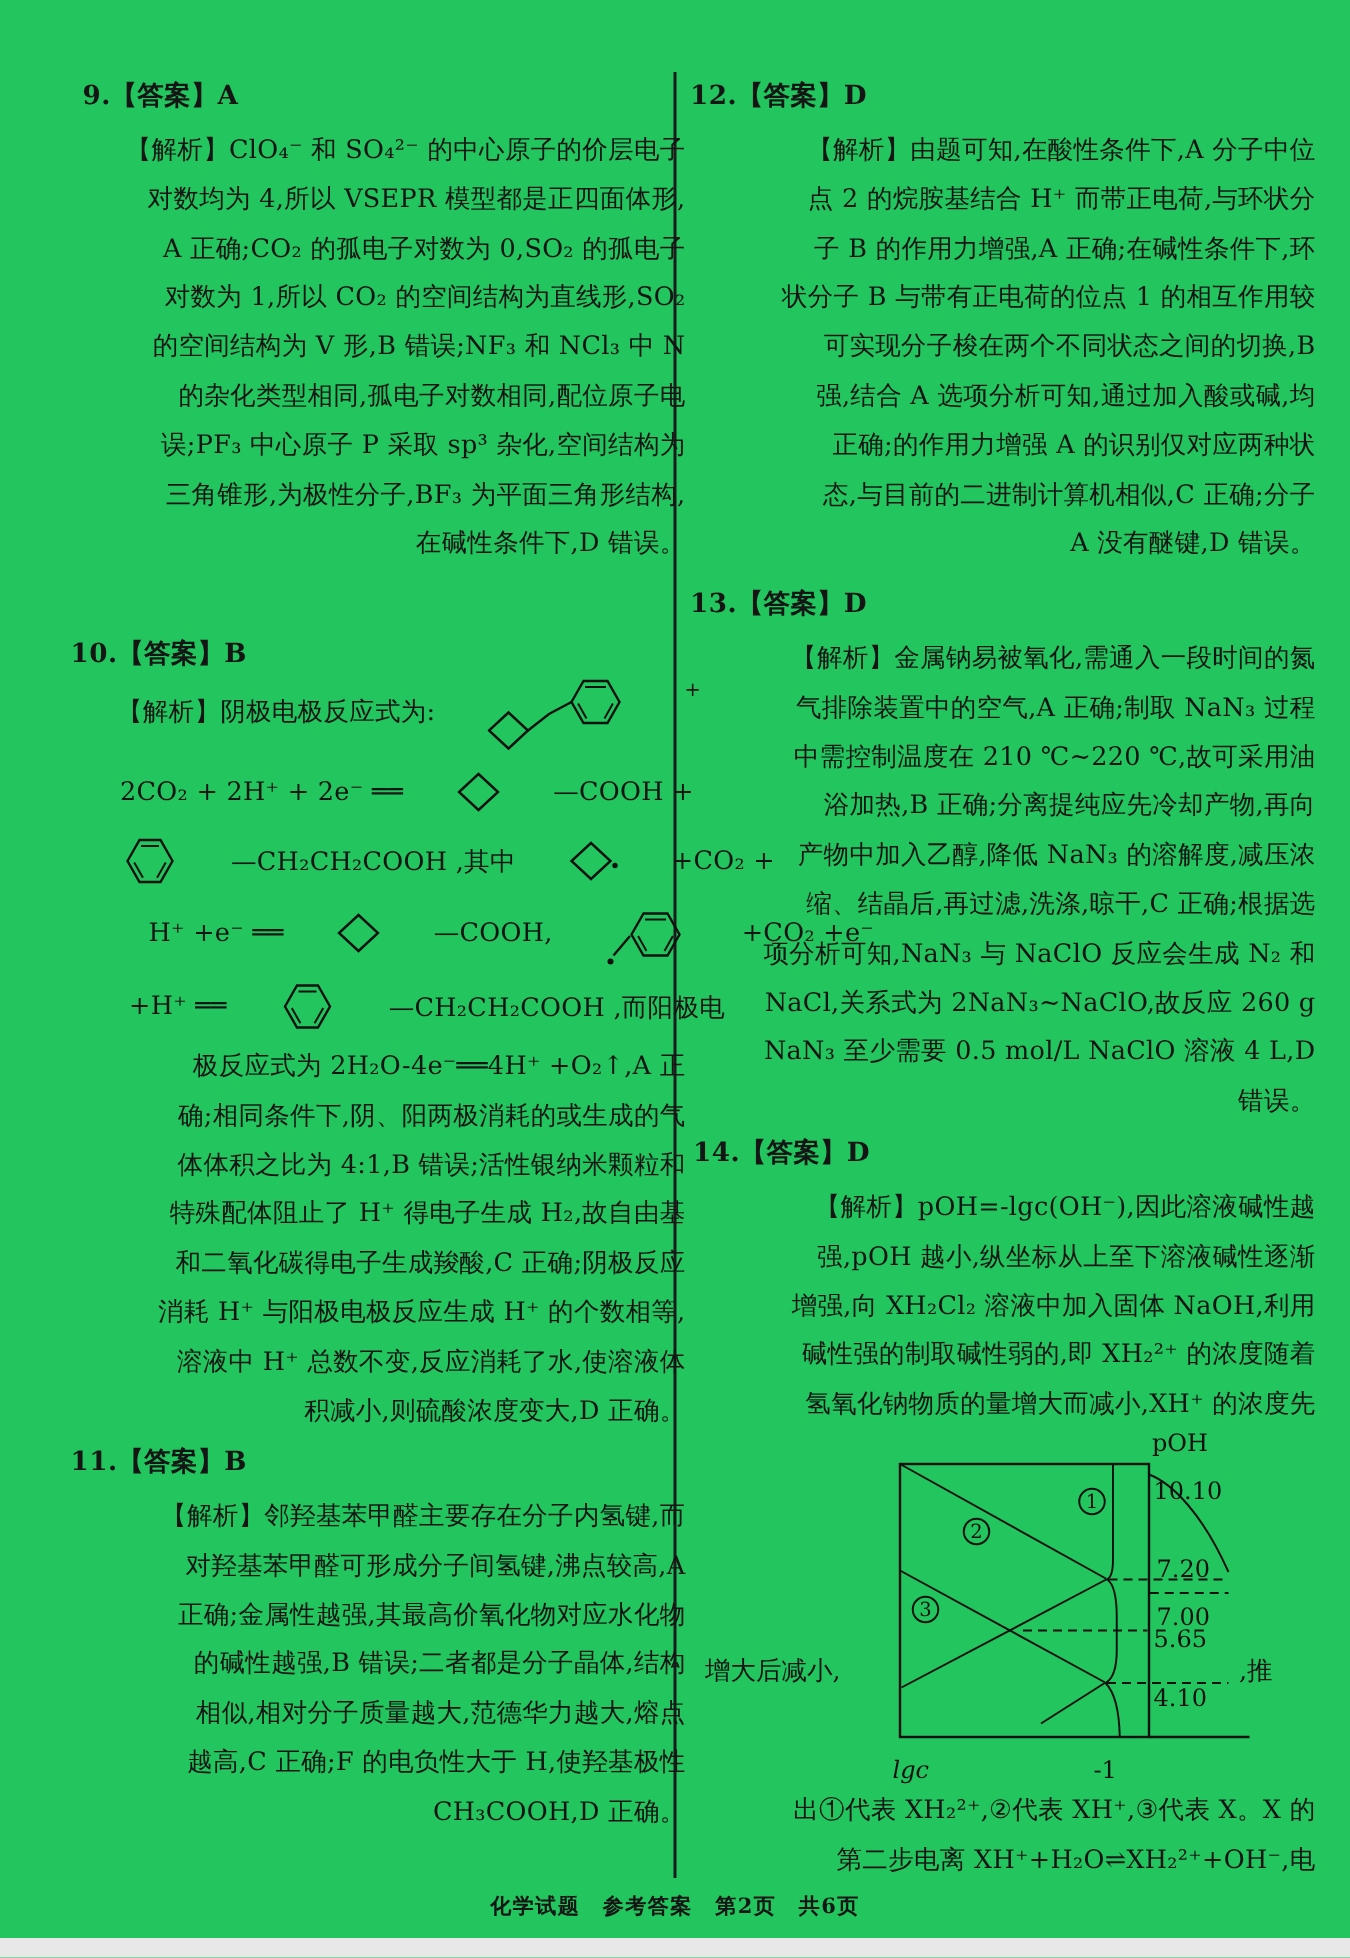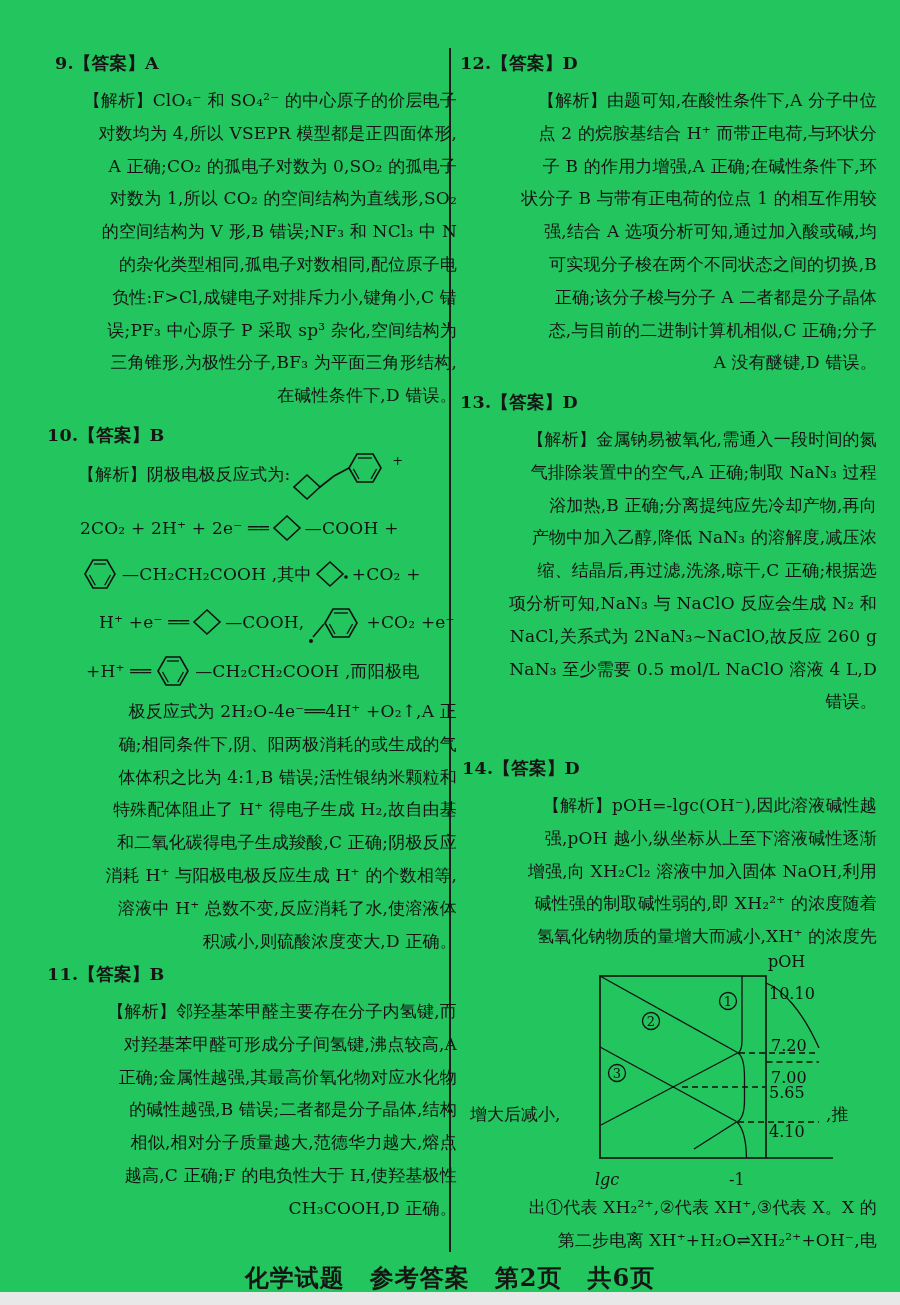--- a/index.html
+++ b/index.html
@@ -1,26 +1,26 @@
 <!DOCTYPE html>
 <html><head>
 <meta charset="utf-8">
 <style>
   html,body{margin:0;padding:0;background:#e8e8e8;}
   .page{position:relative;width:900px;height:1292px;background:#22c55e;
         font-family:"DejaVu Serif","Liberation Serif",serif;color:#151515;overflow:hidden;}
   .head{position:absolute;font-size:17.5px;font-weight:bold;white-space:nowrap;letter-spacing:.3px;}
   .para{position:absolute;text-align:right;}
   .line{height:32.8px;line-height:32.8px;font-size:17px;white-space:nowrap;letter-spacing:.2px;}
-  .eq{position:absolute;display:flex;align-items:center;font-size:17px;white-space:nowrap;letter-spacing:.2px;}
+  .eq{position:absolute;display:flex;align-items:center;font-size:17px;white-space:nowrap;letter-spacing:.2px;gap:32px;}
   .eq svg{flex:none;margin:0 3px;}
   .supmark{align-self:flex-start;margin-top:7px;font-size:13px;}
   .divider{position:absolute;left:449px;top:48px;width:2px;height:1204px;background:#1c1c1c;}
   .footer{position:absolute;left:0;top:1262px;width:100%;text-align:center;
-          font-size:24px;font-weight:bold;letter-spacing:1px;}
+          font-size:14px;font-weight:bold;letter-spacing:1px;}
   .figtext{position:absolute;font-size:17px;white-space:nowrap;line-height:30px;margin-top:36px;}
   svg .ln{fill:none;stroke:#111;stroke-width:1.6px;}
   svg .thin{fill:none;stroke:#111;stroke-width:1.3px;}
   svg .dash{fill:none;stroke:#111;stroke-width:1.3px;stroke-dasharray:6 4;}
   svg text{font-family:"DejaVu Serif","Liberation Serif",serif;fill:#111;}
   .axis-lab{font-size:16px;}
   .curve-num{font-size:13px;}
 </style>
 </head>
 <body>
@@ -30,21 +30,20 @@
   <div class="divider"></div>
 
   <div class="head" style="left:55px;top:51px">9.【答案】A</div>
   <div class="para" style="left:77px;top:84px;width:380px">
       <div class="line">【解析】ClO₄⁻ 和 SO₄²⁻ 的中心原子的价层电子</div>
       <div class="line">对数均为 4,所以 VSEPR 模型都是正四面体形,</div>
       <div class="line">A 正确;CO₂ 的孤电子对数为 0,SO₂ 的孤电子</div>
       <div class="line">对数为 1,所以 CO₂ 的空间结构为直线形,SO₂</div>
       <div class="line">的空间结构为 V 形,B 错误;NF₃ 和 NCl₃ 中 N</div>
       <div class="line">的杂化类型相同,孤电子对数相同,配位原子电</div>
-      <div class="line">负性:F&gt;Cl,成键电子对排斥力小,键角小,C 错</div>
       <div class="line">误;PF₃ 中心原子 P 采取 sp³ 杂化,空间结构为</div>
       <div class="line">三角锥形,为极性分子,BF₃ 为平面三角形结构,</div>
       <div class="line">在碱性条件下,D 错误。</div>
     </div>
 
   <div class="head" style="left:47px;top:423px">10.【答案】B</div>
 
   <div class="eq" style="left:78px;top:446px;height:56px">
     <span>【解析】阴极电极反应式为:</span>
     <svg width="96" height="56" viewBox="0 0 96 56">
@@ -130,31 +129,32 @@
       <div class="line">越高,C 正确;F 的电负性大于 H,使羟基极性</div>
       <div class="line">CH₃COOH,D 正确。</div>
     </div>
 
   <div class="head" style="left:460px;top:51px">12.【答案】D</div>
   <div class="para" style="left:487px;top:84px;width:390px">
       <div class="line">【解析】由题可知,在酸性条件下,A 分子中位</div>
       <div class="line">点 2 的烷胺基结合 H⁺ 而带正电荷,与环状分</div>
       <div class="line">子 B 的作用力增强,A 正确;在碱性条件下,环</div>
       <div class="line">状分子 B 与带有正电荷的位点 1 的相互作用较</div>
+      <div class="line">可实现分子梭在两个不同状态之间的切换,B</div>
       <div class="line">强,结合 A 选项分析可知,通过加入酸或碱,均</div>
-      <div class="line">可实现分子梭在两个不同状态之间的切换,B</div>
-      <div class="line">正确;该分子梭与分子 A 二者都是分子晶体</div>
+      <div class="line">正确;的作用力增强 A 的识别仅对应两种状</div>
       <div class="line">态,与目前的二进制计算机相似,C 正确;分子</div>
       <div class="line">A 没有醚键,D 错误。</div>
     </div>
 
   <div class="head" style="left:460px;top:390px">13.【答案】D</div>
   <div class="para" style="left:487px;top:423px;width:390px">
       <div class="line">【解析】金属钠易被氧化,需通入一段时间的氮</div>
       <div class="line">气排除装置中的空气,A 正确;制取 NaN₃ 过程</div>
+      <div class="line">中需控制温度在 210 ℃~220 ℃,故可采用油</div>
       <div class="line">浴加热,B 正确;分离提纯应先冷却产物,再向</div>
       <div class="line">产物中加入乙醇,降低 NaN₃ 的溶解度,减压浓</div>
       <div class="line">缩、结晶后,再过滤,洗涤,晾干,C 正确;根据选</div>
       <div class="line">项分析可知,NaN₃ 与 NaClO 反应会生成 N₂ 和</div>
       <div class="line">NaCl,关系式为 2NaN₃~NaClO,故反应 260 g</div>
       <div class="line">NaN₃ 至少需要 0.5 mol/L NaClO 溶液 4 L,D</div>
       <div class="line">错误。</div>
     </div>
 
   <div class="head" style="left:462px;top:756px">14.【答案】D</div>

